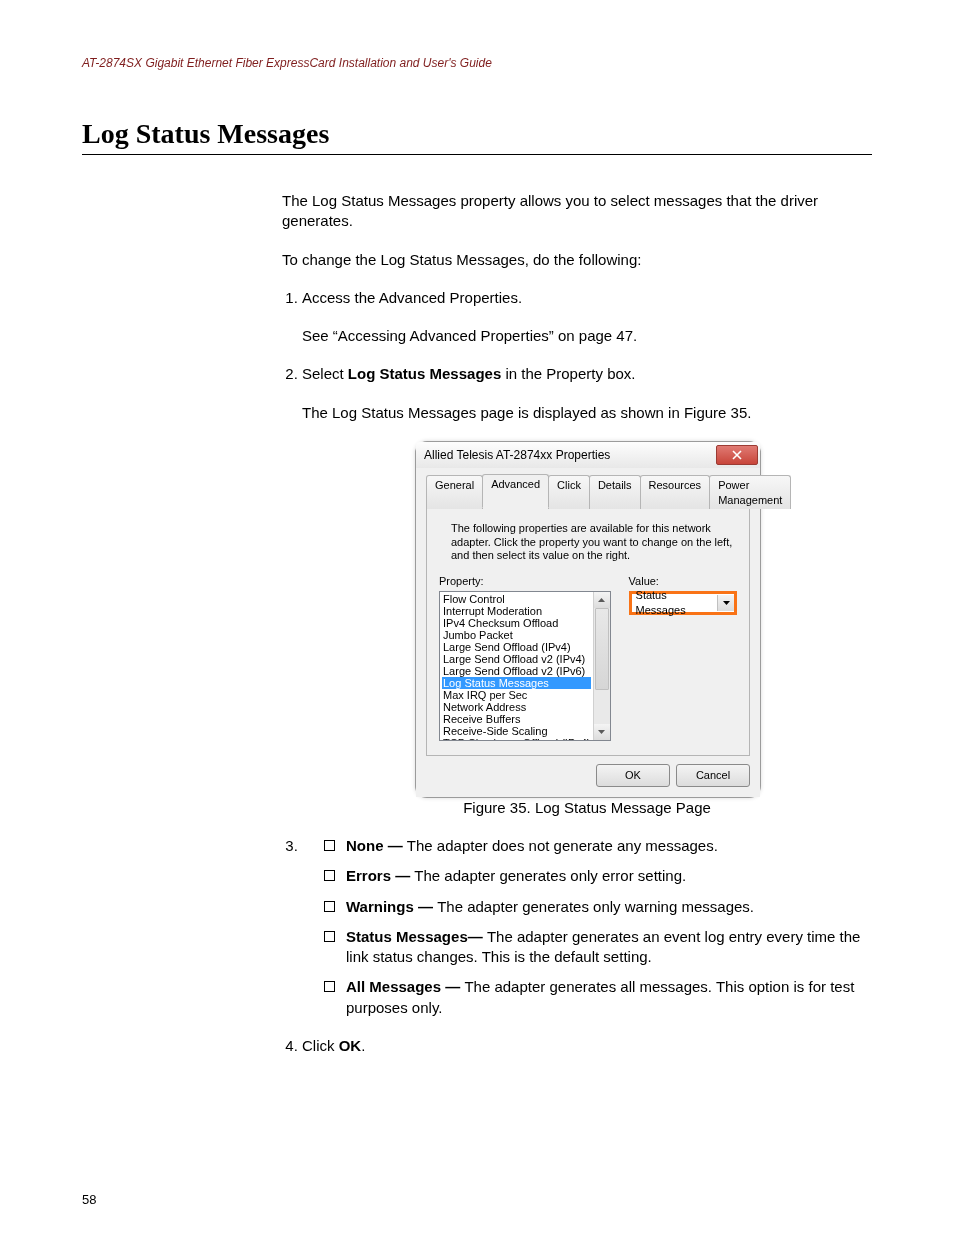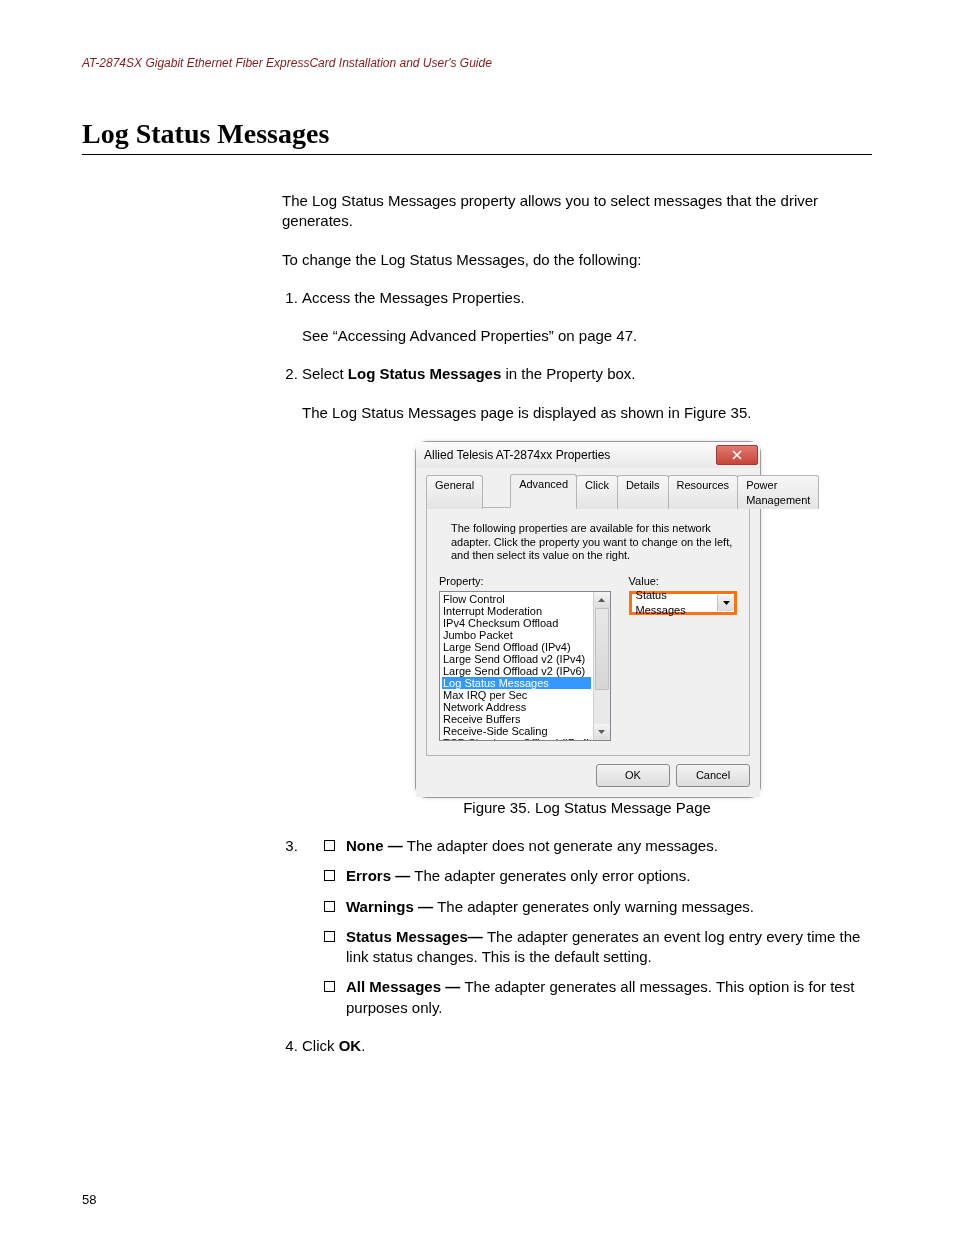--- a/index.html
+++ b/index.html
@@ -152,21 +152,20 @@
     border-top-right-radius: 3px;
     margin-right: -1px;
     position: relative;
     top: 1px;
   }
   .tab.active {
     background: #f0f0f0;
     border-bottom: 1px solid #f0f0f0;
     top: 0;
     z-index: 3;
-    margin-left: 28px;
   }
   .tab-panel {
     border: 1px solid #b5b5b5;
     background: #f0f0f0;
     padding: 14px 12px 14px 12px;
     position: relative;
     z-index: 1;
   }
   .panel-text {
     font-size: 11px;
@@ -273,21 +272,21 @@
   <div class="section-title">Log Status Messages</div>
   <hr class="section-rule">
 
   <div class="content-indent">
 
     <p class="para">The Log Status Messages property allows you to select messages that the driver generates.</p>
     <p class="para">To change the Log Status Messages, do the following:</p>
 
     <ol class="steps">
       <li>
-        <p>Access the Messages Properties.</p>
+        <p>Access the Advanced Properties.</p>
         <p class="sub">See “Accessing Advanced Properties” on page 47.</p>
       </li>
 
       <li>
         <p>
           <span>Select </span><b>Log Status Messages</b><span> in the Property box.</span>
         </p>
         <p class="sub">The Log Status Messages page is displayed as shown in Figure 35.</p>
 
         <div class="figure-block">
@@ -376,21 +375,21 @@
               </div>
             </div>
           </div>
           <div class="figure-caption">Figure 35. Log Status Message Page</div>
         </div>
       </li>
 
       <li>
         <ul class="opts">
           <li><b>None — </b><span>The adapter does not generate any messages.</span></li>
-          <li><b>Errors — </b><span>The adapter generates only error options.</span></li>
+          <li><b>Errors — </b><span>The adapter generates only error setting.</span></li>
           <li><b>Warnings — </b><span>The adapter generates only warning messages.</span></li>
           <li><b>Status Messages— </b><span>The adapter generates an event log entry every time the link status changes. This is the default setting.</span></li>
           <li><b>All Messages — </b><span>The adapter generates all messages. This option is for test purposes only.</span></li>
         </ul>
       </li>
 
       <li>
         <p>
           <span>Click </span><b>OK</b><span>.</span>
         </p>

